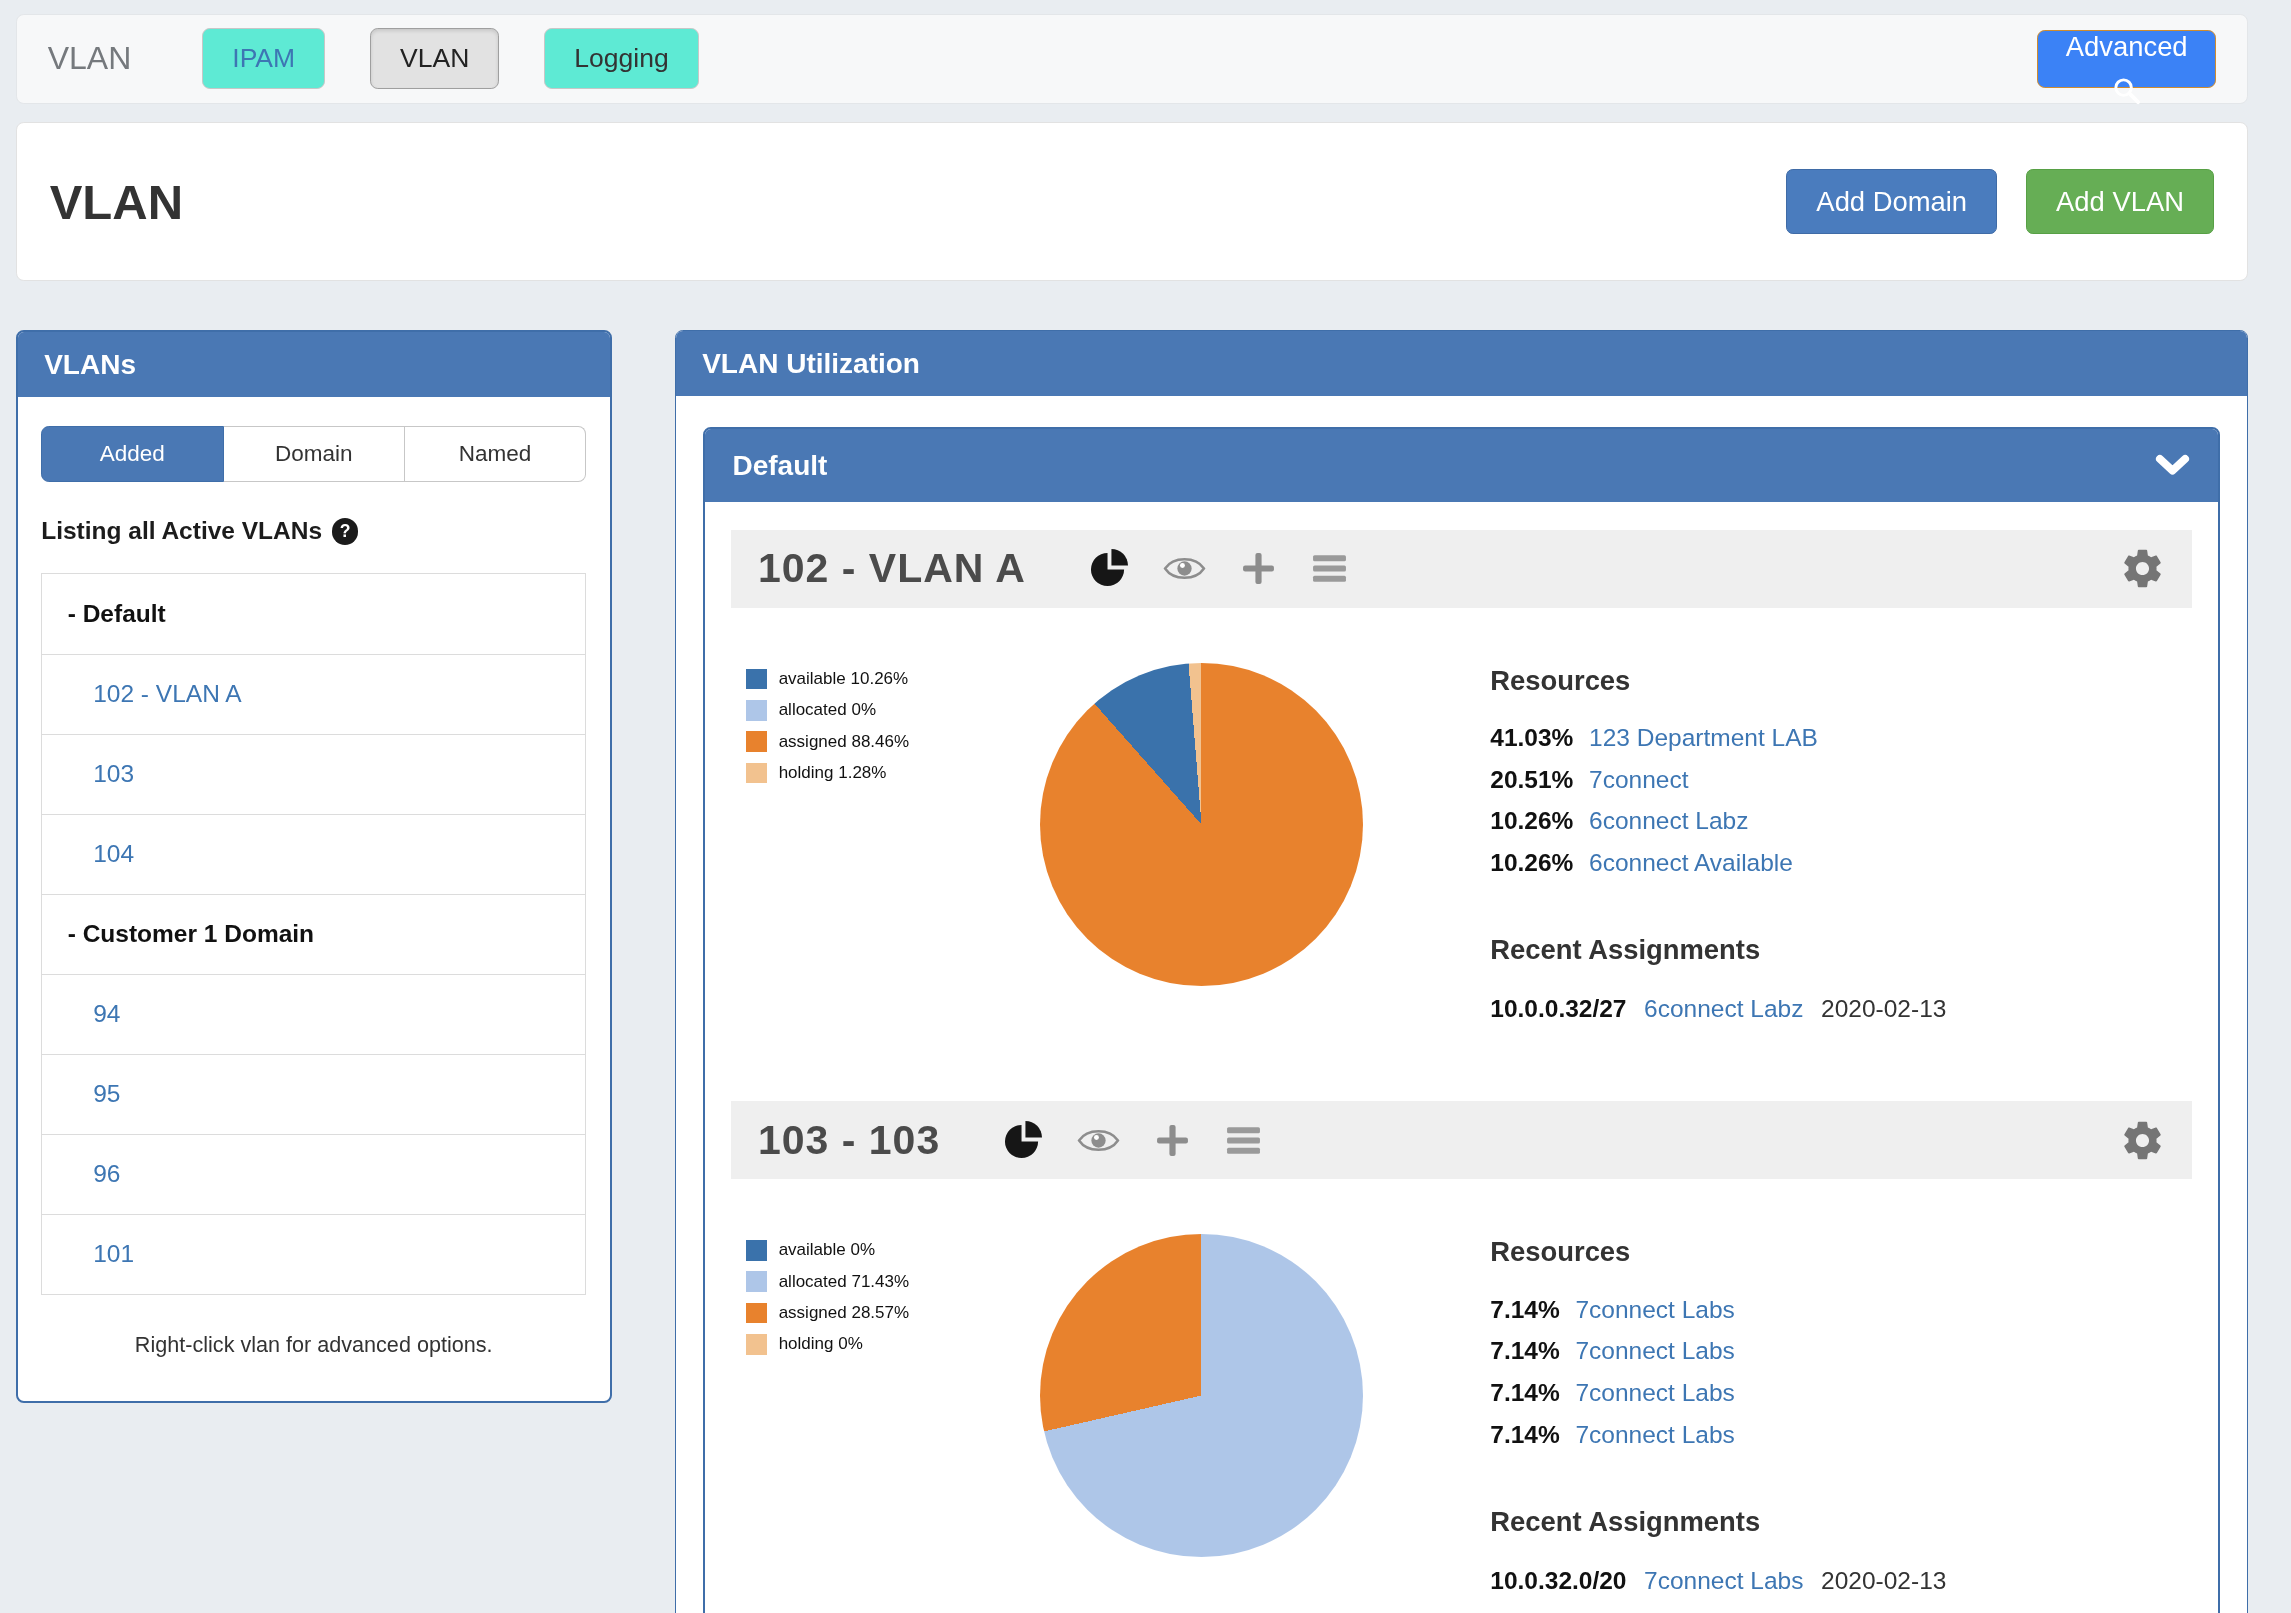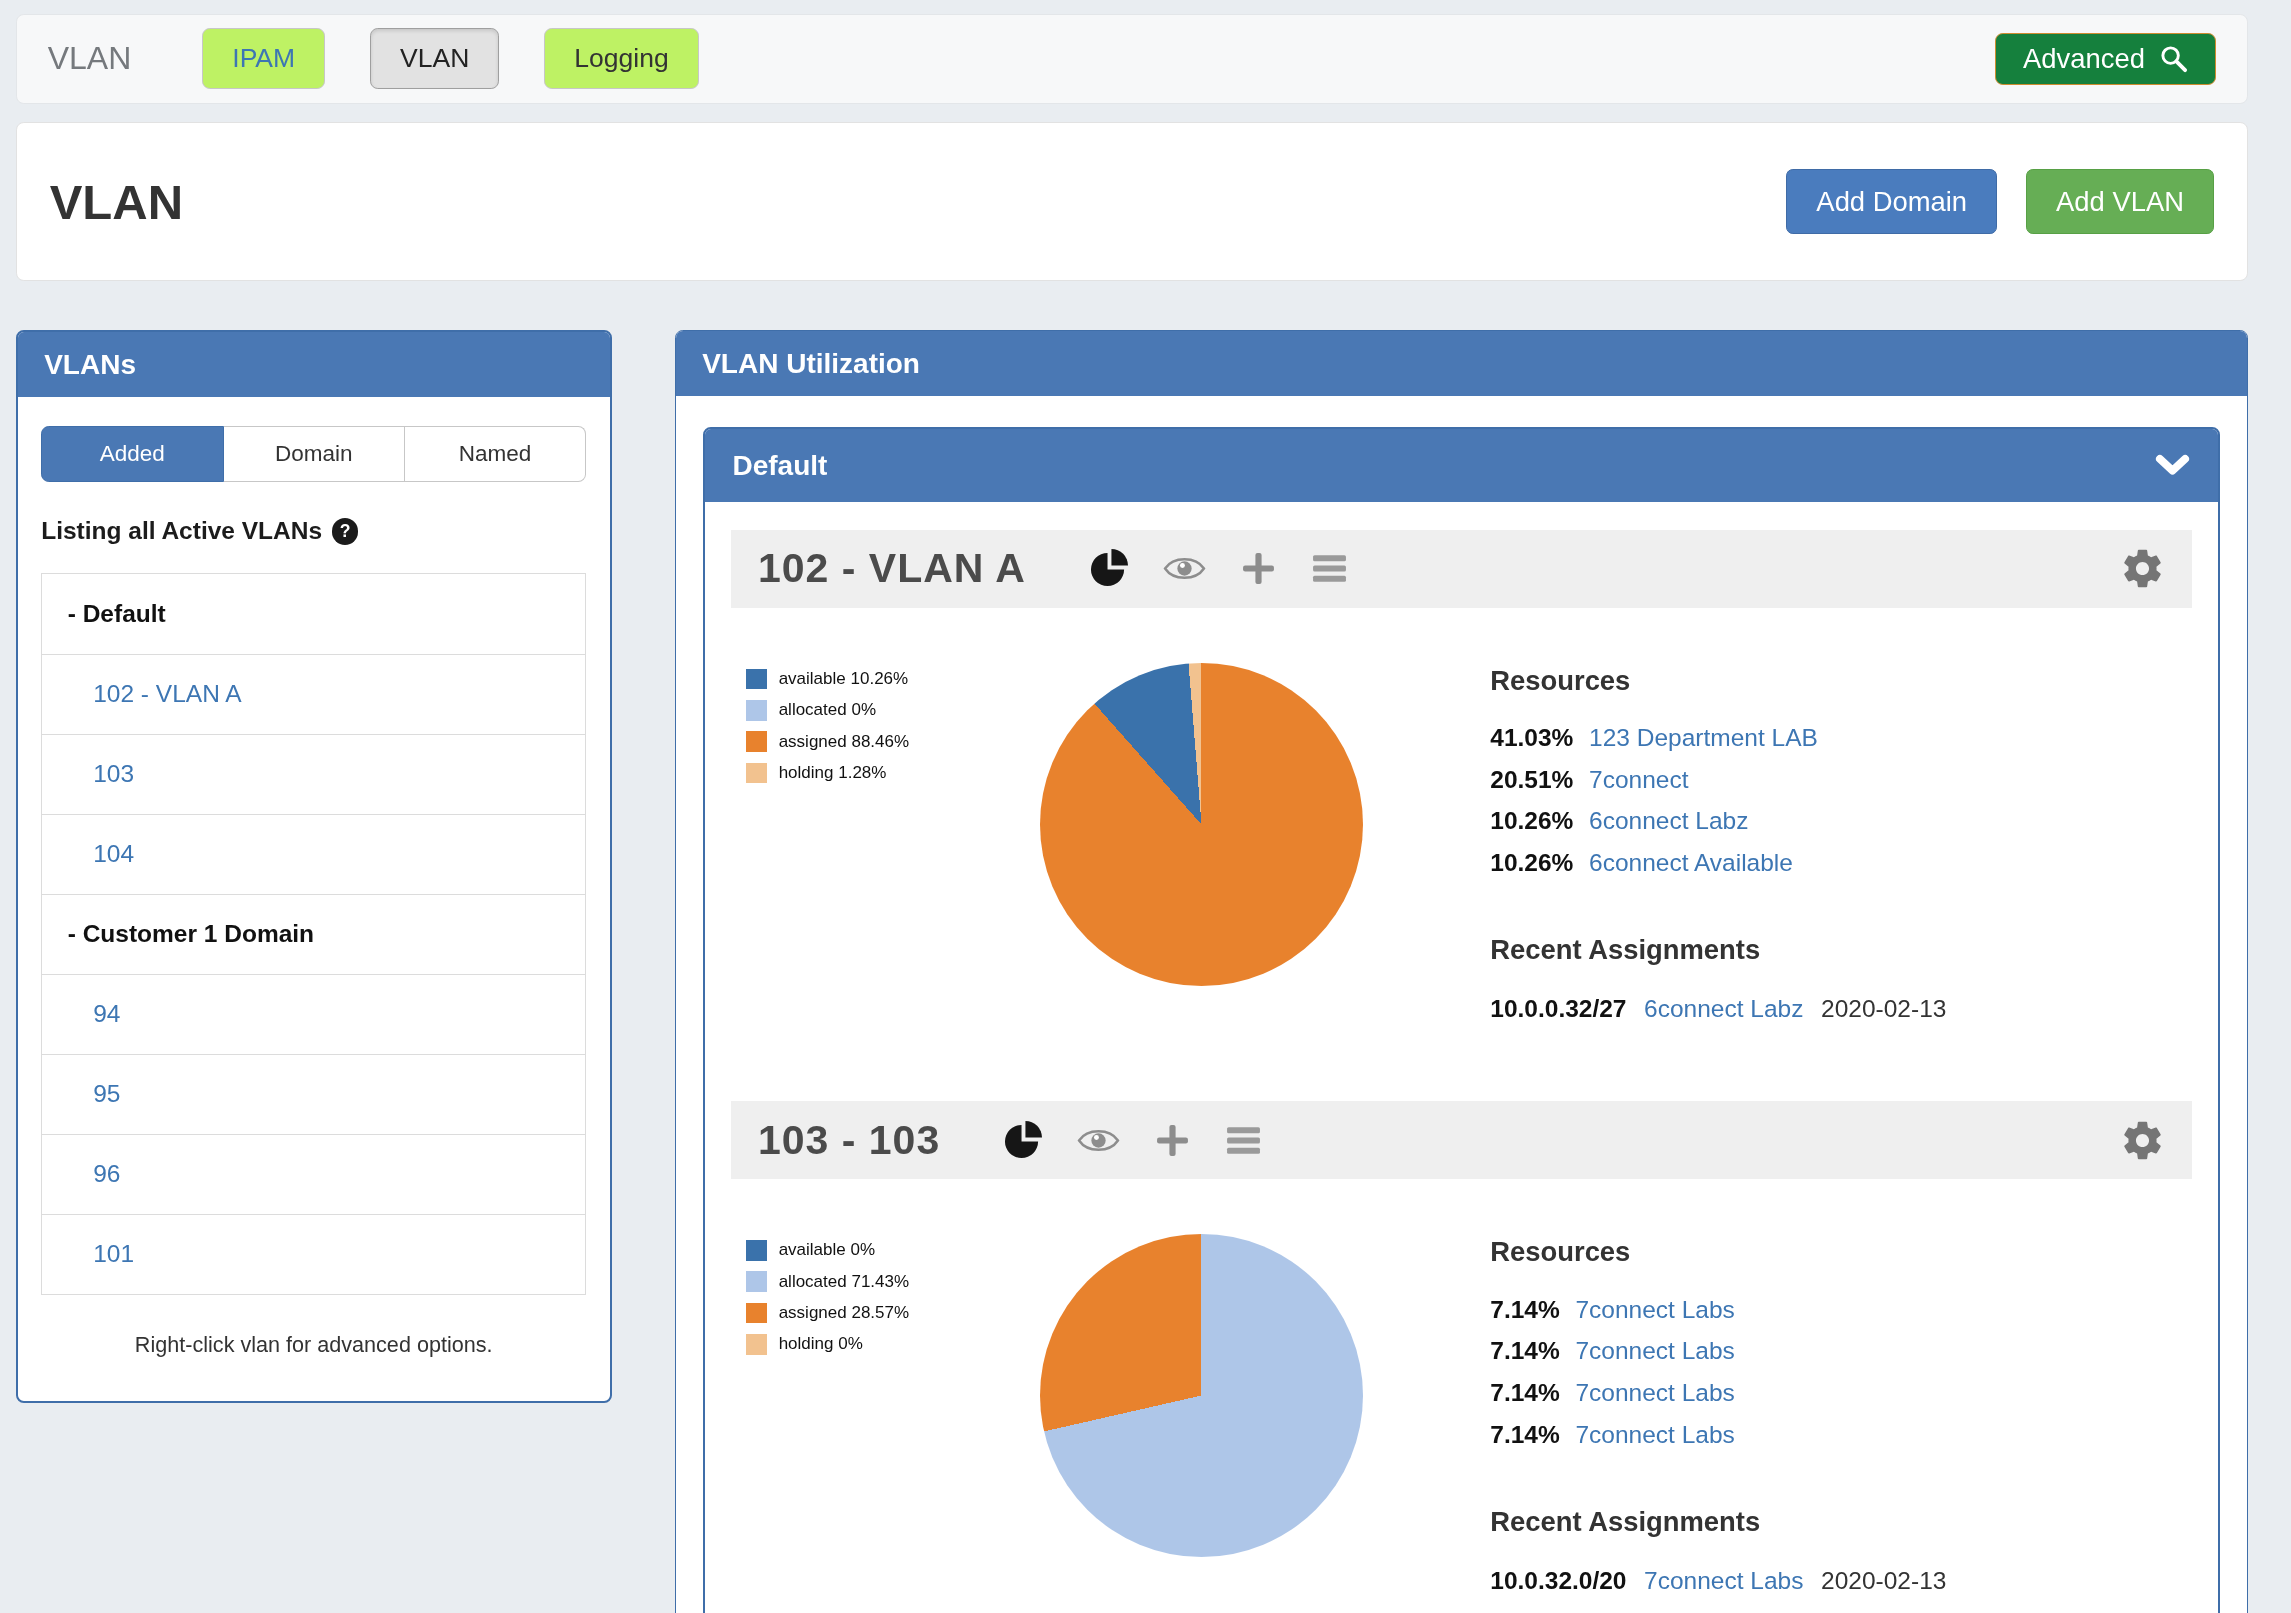--- a/index.html
+++ b/index.html
@@ -14,33 +14,33 @@
 
   
   .topbar {
     margin-top:13.7px; height:90px;
     background:#f7f8f9; border:1px solid #e3e6e9; border-radius:7.8px;
     display:flex; align-items:center; padding:0 31px;
   }
   .breadcrumb { font-size:32px; color:#75797d; margin-right:71px; }
   .tab-btn {
     height:61px; padding:0 29px; margin-right:45px;
-    background:#bef264; border:1px solid #c7c7c7; border-radius:7.8px;
+    background:#5eead4; border:1px solid #c7c7c7; border-radius:7.8px;
     font-size:26.5px; color:#333; display:inline-flex; align-items:center; cursor:pointer;
   }
   .tab-btn.link { color:#3d76b3; }
   .tab-btn.active {
     background:#e2e2e2; border-color:#9f9f9f; color:#222;
     box-shadow:inset 0 2px 3.9px rgba(0,0,0,.12);
   }
   .topbar-spacer { flex:1; }
   .advanced-btn {
-    height:52px; padding:0 27.4px;
-    background:#15803d; border:1px solid #cf8c2f; border-radius:7.8px;
-    color:#fff; font-size:27.4px; display:inline-flex; align-items:center; gap:13.7px; cursor:pointer;
+    height:58px; padding:0 27.4px;
+    background:#3b82f6; border:1px solid #cf8c2f; border-radius:7.8px;
+    color:#fff; font-size:27.4px; display:inline-flex; align-items:center; gap:13.7px; cursor:pointer;flex-direction:column;
   }
 
   
   .page-header {
     margin-top:18.6px; height:159px;
     background:#fff; border:1px solid #e2e2e2; border-radius:7.8px;
     display:flex; align-items:center; padding:0 33px;
   }
   .page-title { font-size:49px; font-weight:bold; color:#333; }
   .ph-spacer { flex:1; }

